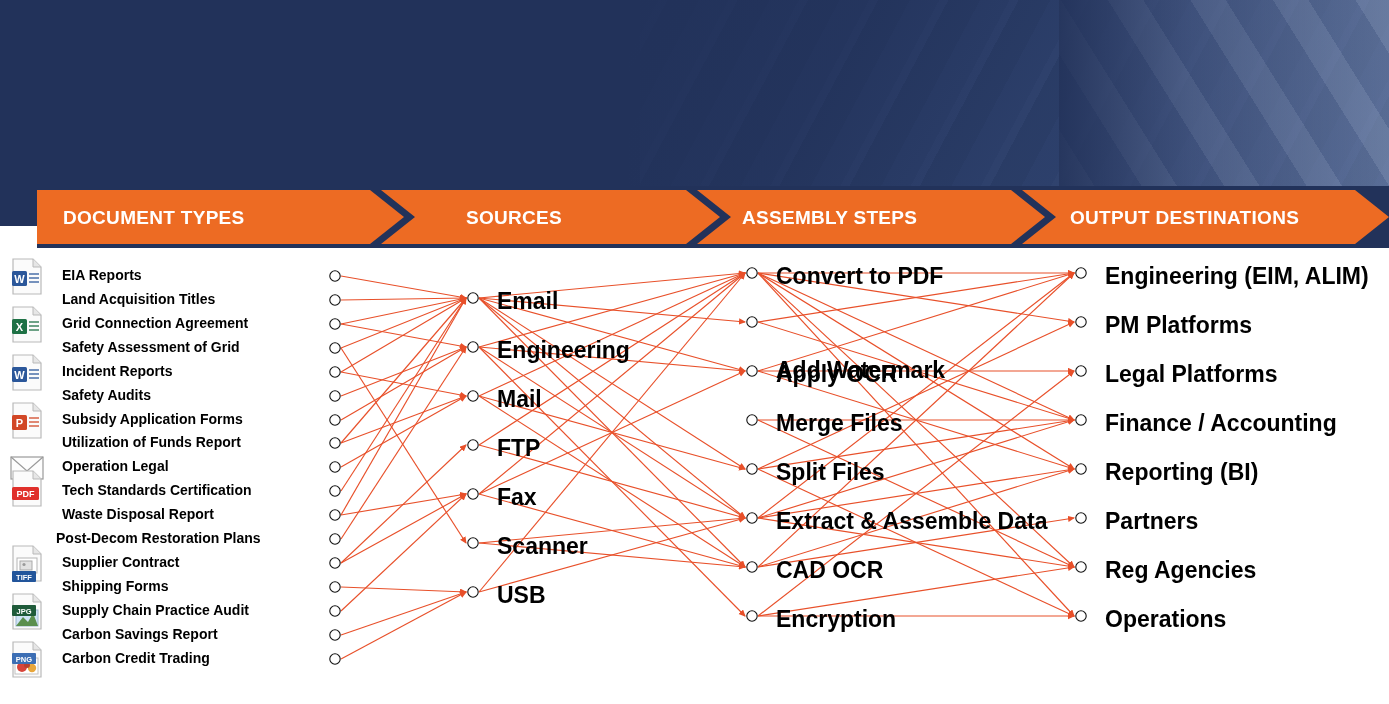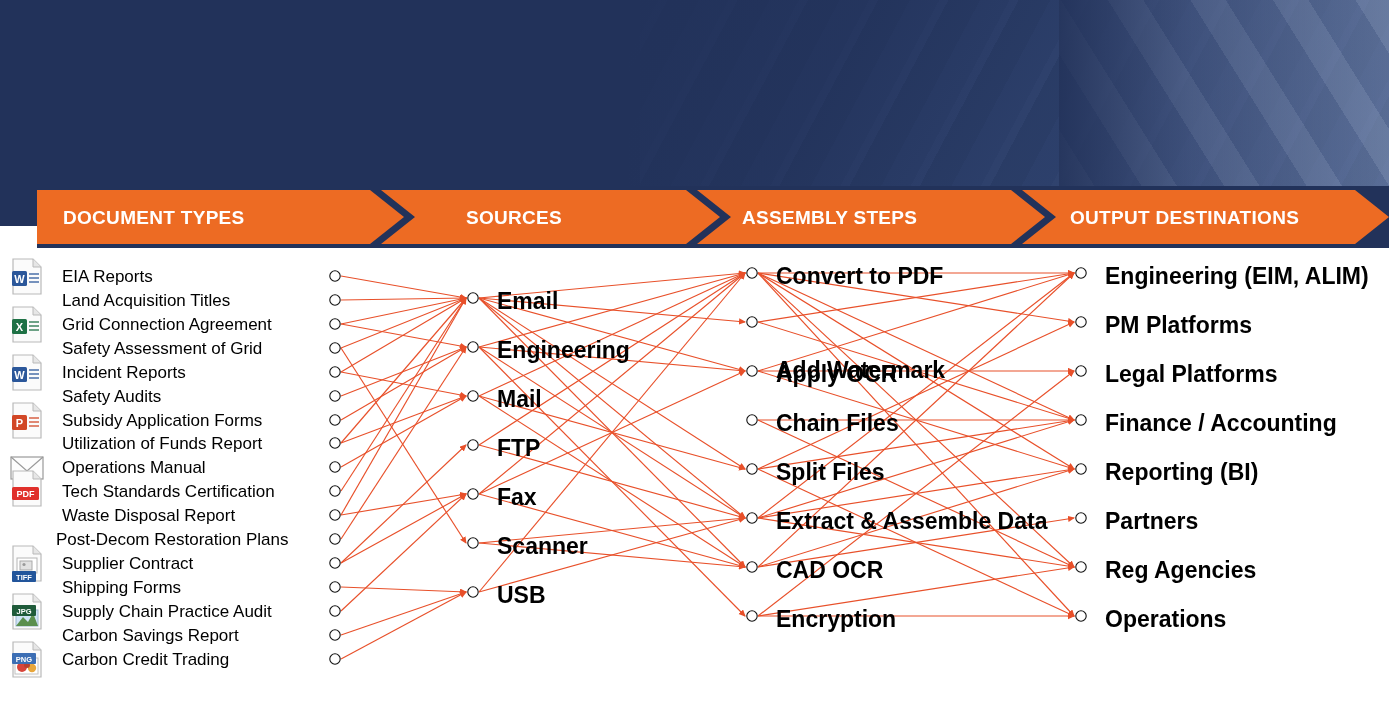--- a/index.html
+++ b/index.html
@@ -45,21 +45,21 @@
     position:absolute;left:0;top:226px;width:37px;height:22px;background:#ffffff;
   }
   #chevrons{position:absolute;left:0;top:186px;width:1389px;height:62px;}
   .chev-label{
     position:absolute;color:#ffffff;font-size:19px;font-weight:bold;
     letter-spacing:.3px;white-space:nowrap;top:207px;
   }
   .lbl{
     position:absolute;white-space:nowrap;color:#000000;
   }
-  .doc-label{font-size:17px;font-weight:normal;line-height:1;}
+  .doc-label{font-size:14px;font-weight:bold;line-height:1;}
   .node-label{font-size:23px;font-weight:bold;line-height:1;}
   .ficon{position:absolute;width:34px;height:38px;}
 </style>
 </head>
 <body>
 
 <div id="header">
   <div id="header-photo"></div>
   <div id="header-photo2"></div>
   <div id="header-fade"></div>
@@ -289,40 +289,40 @@
   </div>
 <div id="labels">
     <div class="lbl doc-label" style="left: 62px; top: 268px;">EIA Reports</div>
     <div class="lbl doc-label" style="left: 62px; top: 292px;">Land Acquisition Titles</div>
     <div class="lbl doc-label" style="left: 62px; top: 316px;">Grid Connection Agreement</div>
     <div class="lbl doc-label" style="left: 62px; top: 340px;">Safety Assessment of Grid</div>
     <div class="lbl doc-label" style="left: 62px; top: 364px;">Incident Reports</div>
     <div class="lbl doc-label" style="left: 62px; top: 388px;">Safety Audits</div>
     <div class="lbl doc-label" style="left: 62px; top: 412px;">Subsidy Application Forms</div>
     <div class="lbl doc-label" style="left: 62px; top: 435px;">Utilization of Funds Report</div>
-    <div class="lbl doc-label" style="left: 62px; top: 459px;">Operations Manual</div>
+    <div class="lbl doc-label" style="left: 62px; top: 459px;">Operation Legal</div>
     <div class="lbl doc-label" style="left: 62px; top: 483px;">Tech Standards Certification</div>
     <div class="lbl doc-label" style="left: 62px; top: 507px;">Waste Disposal Report</div>
     <div class="lbl doc-label" style="left: 56px; top: 531px;">Post-Decom Restoration Plans</div>
     <div class="lbl doc-label" style="left: 62px; top: 555px;">Supplier Contract</div>
     <div class="lbl doc-label" style="left: 62px; top: 579px;">Shipping Forms</div>
     <div class="lbl doc-label" style="left: 62px; top: 603px;">Supply Chain Practice Audit</div>
     <div class="lbl doc-label" style="left: 62px; top: 627px;">Carbon Savings Report</div>
     <div class="lbl doc-label" style="left: 62px; top: 651px;">Carbon Credit Trading</div>
     <div class="lbl node-label" style="left: 497px; top: 290px;">Email</div>
     <div class="lbl node-label" style="left: 497px; top: 339px;">Engineering</div>
     <div class="lbl node-label" style="left: 497px; top: 388px;">Mail</div>
     <div class="lbl node-label" style="left: 497px; top: 437px;">FTP</div>
     <div class="lbl node-label" style="left: 497px; top: 486px;">Fax</div>
     <div class="lbl node-label" style="left: 497px; top: 535px;">Scanner</div>
     <div class="lbl node-label" style="left: 497px; top: 584px;">USB</div>
     <div class="lbl node-label" style="left: 776px; top: 265px;">Convert to PDF</div>
     <div class="lbl node-label" style="left: 776px; top: 314px; margin-top: 45px;">Add Watermark</div>
     <div class="lbl node-label" style="left: 776px; top: 363px;">Apply OCR</div>
-    <div class="lbl node-label" style="left: 776px; top: 412px;">Chain Files</div>
+    <div class="lbl node-label" style="left: 776px; top: 412px;">Merge Files</div>
     <div class="lbl node-label" style="left: 776px; top: 461px;">Split Files</div>
     <div class="lbl node-label" style="left: 776px; top: 510px;">Extract &amp; Assemble Data</div>
     <div class="lbl node-label" style="left: 776px; top: 559px;">CAD OCR</div>
     <div class="lbl node-label" style="left: 776px; top: 608px;">Encryption</div>
     <div class="lbl node-label" style="left: 1105px; top: 265px;">Engineering (EIM, ALIM)</div>
     <div class="lbl node-label" style="left: 1105px; top: 314px;">PM Platforms</div>
     <div class="lbl node-label" style="left: 1105px; top: 363px;">Legal Platforms</div>
     <div class="lbl node-label" style="left: 1105px; top: 412px; text-align: right;">Finance / Accounting</div>
     <div class="lbl node-label" style="left: 1105px; top: 461px;">Reporting (BI)</div>
     <div class="lbl node-label" style="left: 1105px; top: 510px;">Partners</div>

